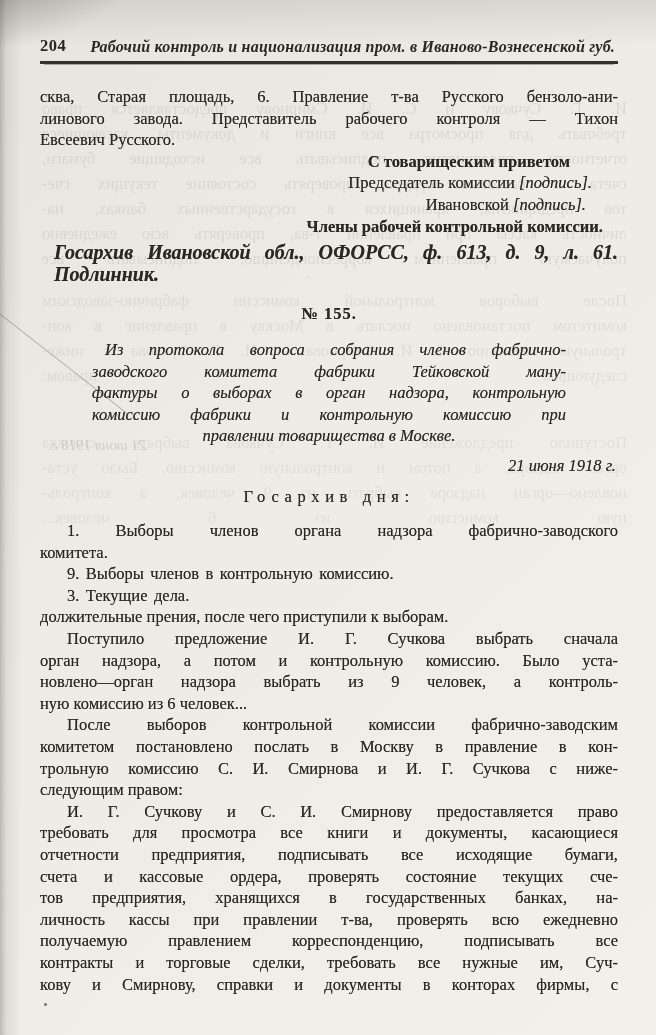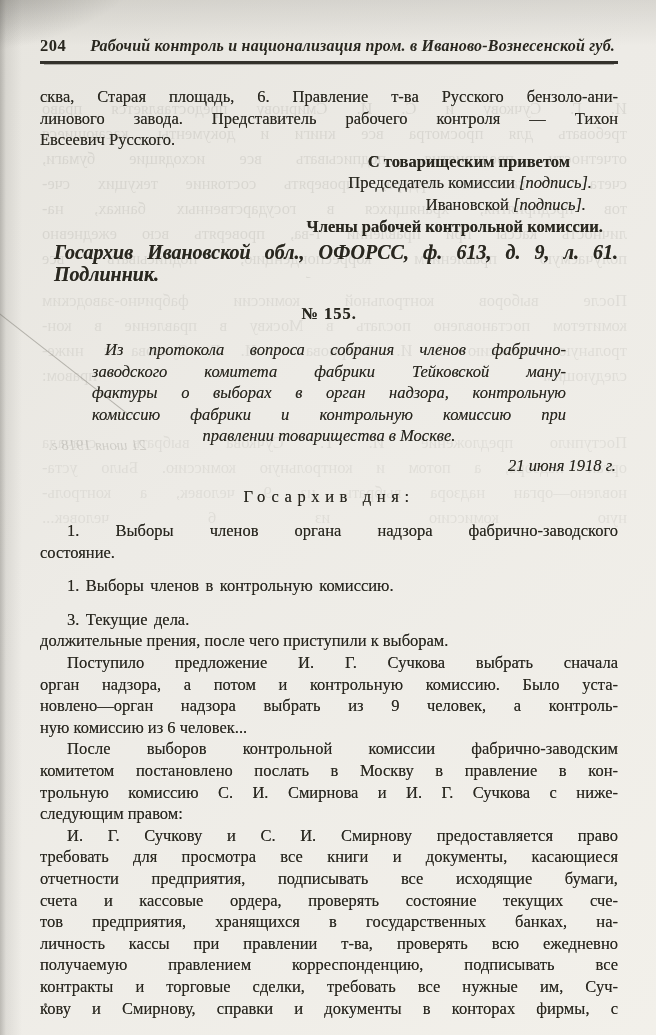--- a/index.html
+++ b/index.html
@@ -15,21 +15,21 @@
       linear-gradient(to right, rgba(70,68,62,0.30) 0px, rgba(70,68,62,0.10) 6px, rgba(70,68,62,0) 22px),
       linear-gradient(to bottom, rgba(90,88,80,0.14) 0px, rgba(90,88,80,0) 46px),
       linear-gradient(135deg, #e7e5df 0%, #edebe6 40%, #f2f0ea 100%);
     overflow: hidden;
     font-family: "Liberation Serif", "DejaVu Serif", serif;
     color: #29271f;
   }
   
   .running-head {
     display: flex;
-    align-items: center;
+    align-items: flex-end;
     padding-bottom: 5px;
     border-bottom: 3px solid #33312b;
     box-shadow: 0 5px 0 -4px rgba(51,49,43,0.35);
     margin-bottom: 22px;
   }
   .pagenum { font-weight: bold; font-size: 16.5px; letter-spacing: 0.5px; }
   .running-title {
     flex: 1;
     margin-left: 24px;
     font-style: italic;
@@ -60,21 +60,21 @@
     text-align-last: justify;
   }
   .doc-number { text-align: center; font-weight: bold; font-size: 16.5px;
                 letter-spacing: 1px; margin: 18px 0 14px; }
   .doc-title { width: 474px; margin: 0 auto 8px; font-style: italic; font-size: 16.5px; }
   .doc-title .tl.first { text-indent: 13px; }
   .doc-title .tl.last { text-align: center; text-align-last: center; }
   .date-line { text-align: right; font-style: italic; padding-right: 2px; margin: 7px 0 4px; }
   .agenda-heading { text-align: center; letter-spacing: 0.34em; margin: 9px 0 13px;
                     font-size: 16.5px; }
-  .agenda { word-spacing: 0.14em; margin-top: 12px; }
+  .agenda { word-spacing: 0.14em; }
   
   .bleed {
     position: absolute; z-index: 1; left: 42px; width: 585px;
     transform: scaleX(-1);
     color: #93918a; opacity: 0.20; filter: blur(0.7px);
     font-size: 16.5px; line-height: 25px; overflow: hidden;
     text-align: justify; pointer-events: none;
   }
   .bleed .tl { text-align-last: justify; }
   .bleed-1 { top: 96px;  height: 182px; }
@@ -152,24 +152,24 @@
         <div class="tl">комиссию фабрики и контрольную комиссию при</div>
         <div class="tl last">правлении товарищества в Москве.</div>
       </div>
 
     <div class="date-line">21 июня 1918 г.</div>
 
     <div class="agenda-heading">Госархив дня:</div>
 
     <div class="para indent agenda">
         <div class="tl first">1. Выборы членов органа надзора фабрично-заводского</div>
-        <div class="tl last">состояние.</div>
+        <div class="tl last">комитета.</div>
       </div>
     <div class="para indent agenda">
-        <div class="tl first last">1. Выборы членов в контрольную комиссию.</div>
+        <div class="tl first last">9. Выборы членов в контрольную комиссию.</div>
       </div>
     <div class="para indent agenda">
         <div class="tl first last">3. Текущие дела.</div>
       </div>
 
     <div class="para indent">
         <div class="tl last">должительные прения, после чего приступили к выборам.</div>
       </div>
     <div class="para indent">
         <div class="tl first">Поступило предложение И. Г. Сучкова выбрать сначала</div>

